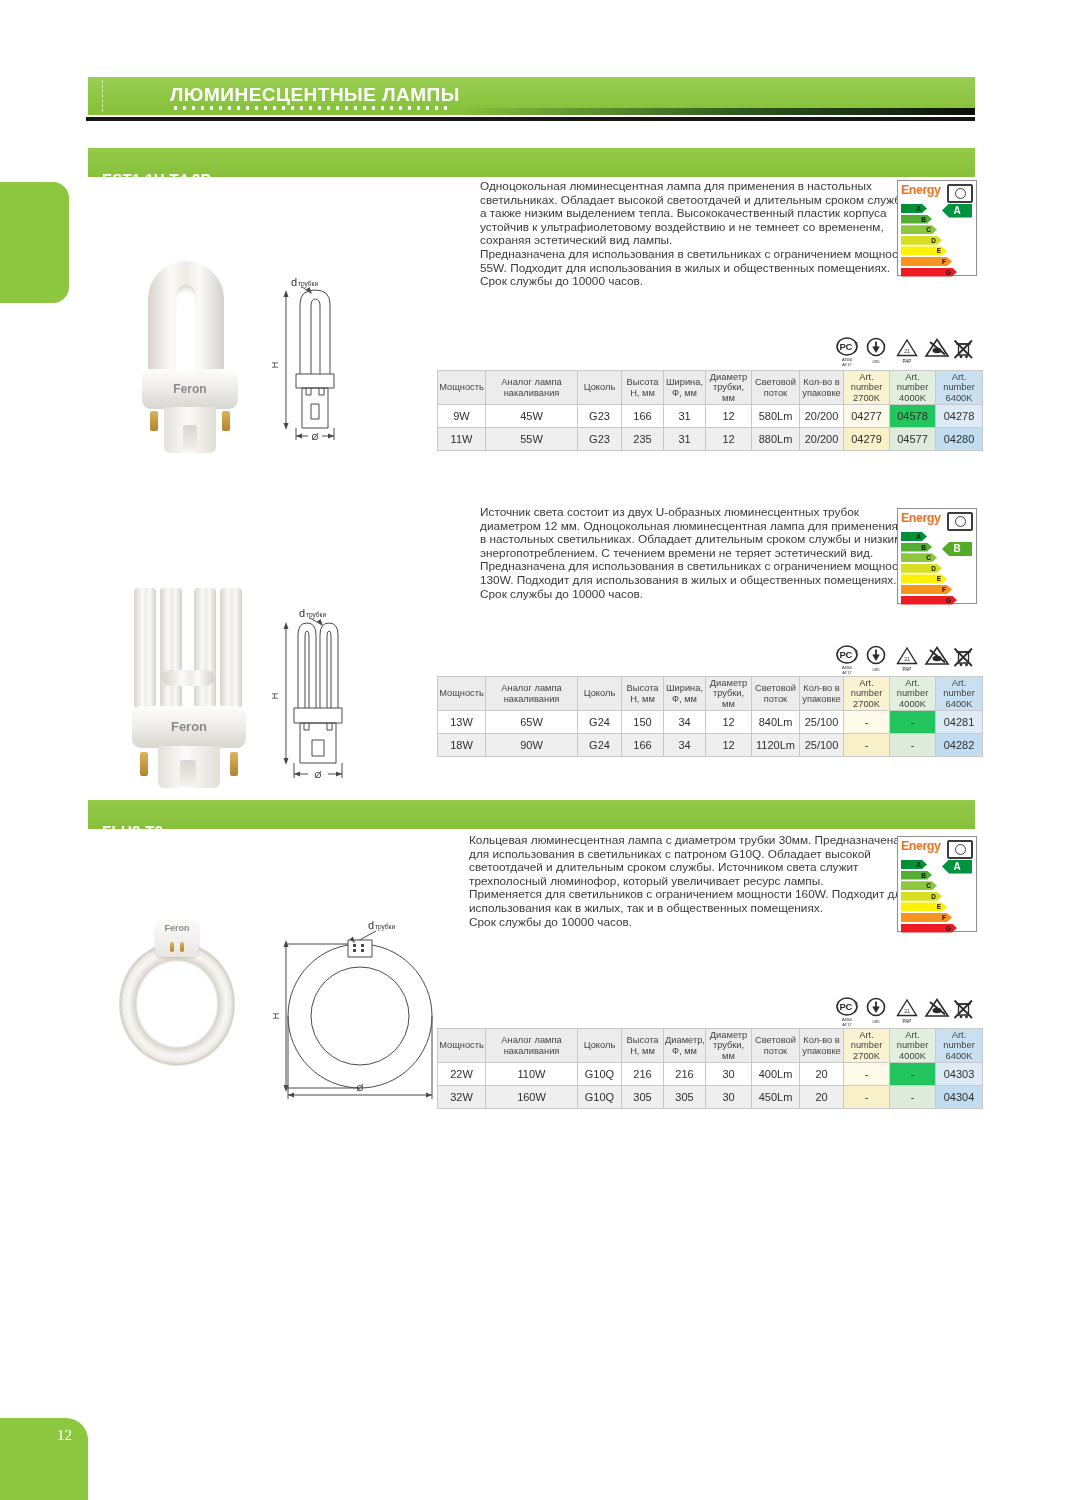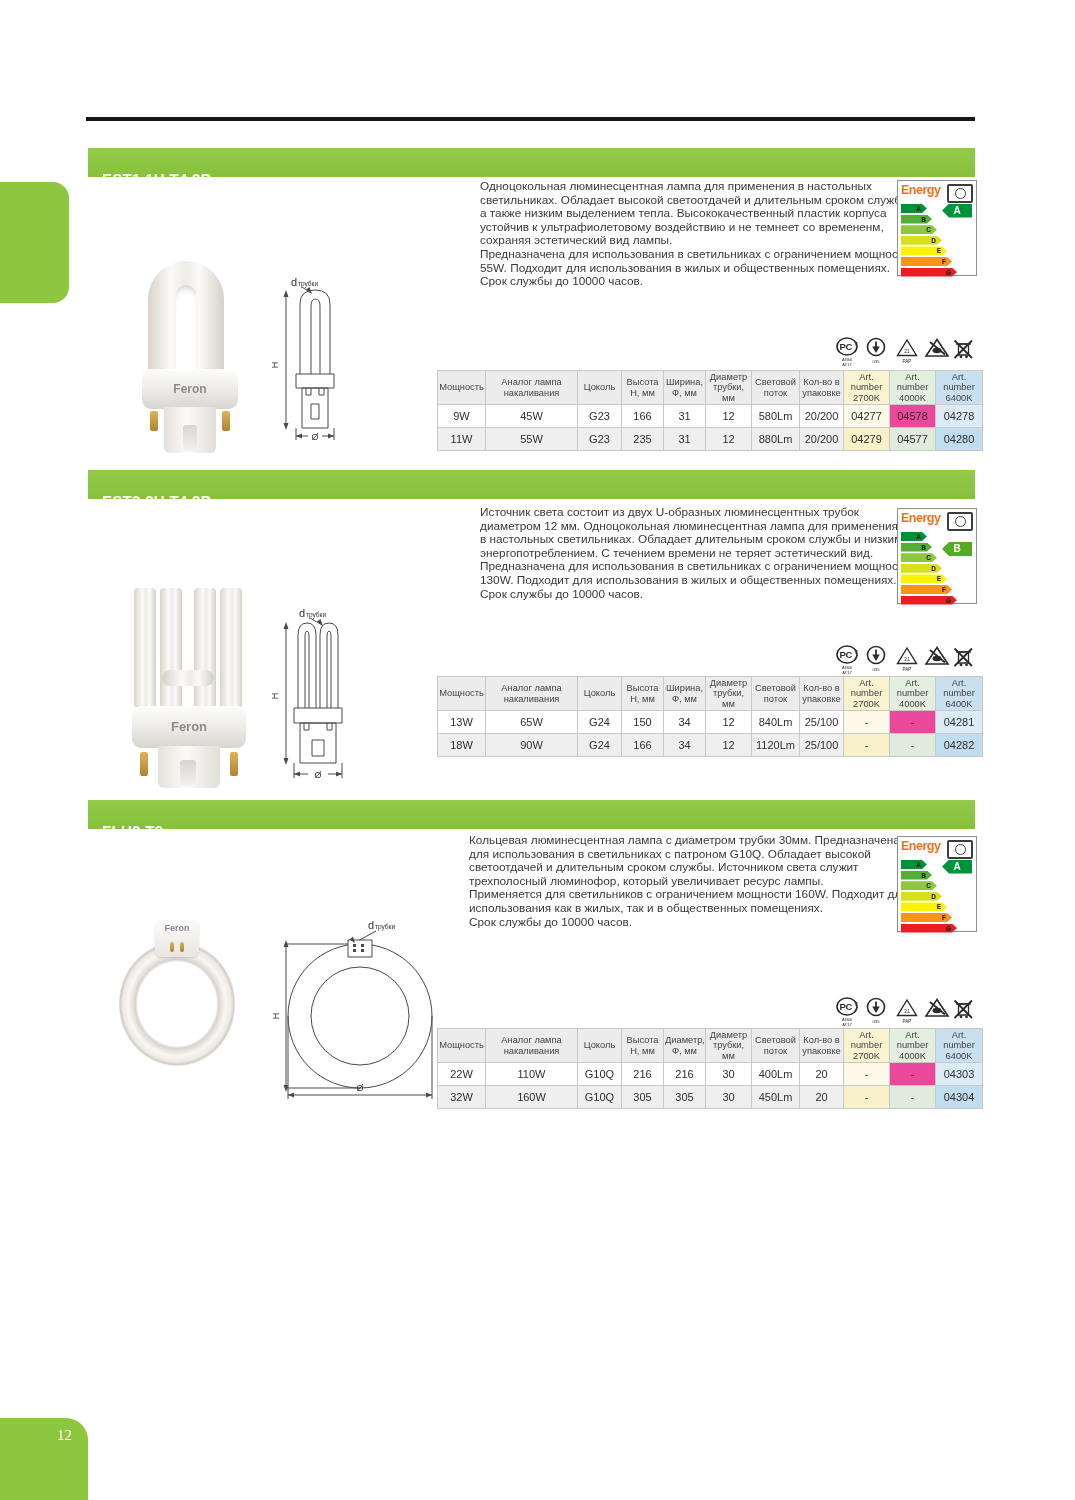--- a/index.html
+++ b/index.html
@@ -31,21 +31,21 @@
 
   
   table.spec{border-collapse:collapse;table-layout:fixed;width:545px;background:#fff;}
   table.spec th,table.spec td{border:1px solid #c9c9c9;text-align:center;vertical-align:middle;
       overflow:hidden;padding:0 1px;}
   table.spec th{background:#ececec;font-size:9.3px;font-weight:normal;color:#444;
       line-height:10.5px;height:33px;white-space:pre-line;}
   table.spec td{font-size:11px;color:#2f2f2f;height:22px;}
   table.spec tbody tr:nth-child(even) td{background:#efefef;}
   table.spec th.art0{background:#faf3d1;} table.spec th.art1{background:#e2eede;} table.spec th.art2{background:#c9e0f1;}
-  table.spec td.art0{background:#fdfae9;} table.spec td.art1{background:#ec4899;} table.spec td.art2{background:#dcebf6;}
+  table.spec td.art0{background:#fdfae9;} table.spec td.art1{background:#22c55e;} table.spec td.art2{background:#dcebf6;}
   table.spec tbody tr:nth-child(even) td.art0{background:#f8f0c8;}
   table.spec tbody tr:nth-child(even) td.art1{background:#dfecdb;}
   table.spec tbody tr:nth-child(even) td.art2{background:#c2ddf0;}
 
   
   .energy{width:80px;height:96px;background:#fff;border:1px solid #8f8f8f;box-sizing:border-box;}
   .energy-head{display:flex;justify-content:space-between;align-items:flex-start;padding:3px 3px 1px 3px;height:18px;}
   .energy-word{color:#f26f21;font-weight:bold;font-size:12.5px;letter-spacing:-.5px;line-height:13px;}
   .lamp-box{width:22px;height:15px;border:2px solid #3c3c3c;border-radius:2px;display:flex;align-items:center;justify-content:center;}
   .lamp-box i{display:block;width:9px;height:9px;border:1.6px solid #3c3c3c;border-radius:50%;}
@@ -80,20 +80,26 @@
      color:#8b8b89;font-weight:bold;box-shadow:0 1px 2px rgba(0,0,0,.15);}
 
   svg text{font-family:"Liberation Sans",sans-serif;}
   .drw path,.drw rect,.drw line,.drw circle,.drw ellipse,.drw polyline{vector-effect:non-scaling-stroke;}
 </style>
 </head>
 <body>
 
 <div class="page">
 
+  <div class="abs banner">
+    <div class="dash"></div>
+    <div class="banner-title">ЛЮМИНЕСЦЕНТНЫЕ ЛАМПЫ</div>
+    <div class="banner-dots"></div>
+    <div class="banner-streak"></div>
+  </div>
   <div class="abs black-rule"></div>
   <div class="abs side-tab"></div>
 
   <div class="abs sec-bar" style="top:148px">
     <span>EST1 1U T4 2P</span>
   </div>
   <div class="abs desc" style="left:437px;top:180px">Одноцокольная люминесцентная лампа для применения в настольных
 светильниках. Обладает высокой светоотдачей и длительным сроком службы,
 а также низким выделением тепла. Высококачественный пластик корпуса
 устойчив к ультрафиолетовому воздействию и не темнеет со времененм,
@@ -280,23 +286,20 @@
           <td>12</td>
           <td>880Lm</td>
           <td>20/200</td>
           <td class="art0">04279</td>
           <td class="art1">04577</td>
           <td class="art2">04280</td>
         </tr>
       </tbody>
   </table>
 
-  <div class="abs sec-bar" style="top:470px">
-    <span>EST3 2U T4 2P</span>
-  </div>
   <div class="abs desc" style="left:437px;top:506px">Источник света состоит из двух U-образных люминесцентных трубок
 диаметром 12 мм. Одноцокольная люминесцентная лампа для применения
 в настольных светильниках. Обладает длительным сроком службы и низким
 энергопотреблением. С течением времени не теряет эстетический вид.
 Предназначена для использования в светильниках с ограничением мощности
 130W. Подходит для использования в жилых и общественных помещениях.
 Срок службы до 10000 часов.</div>
 
   <div class="abs energy" style="left:897px;top:508px">
     <div class="energy-head">

